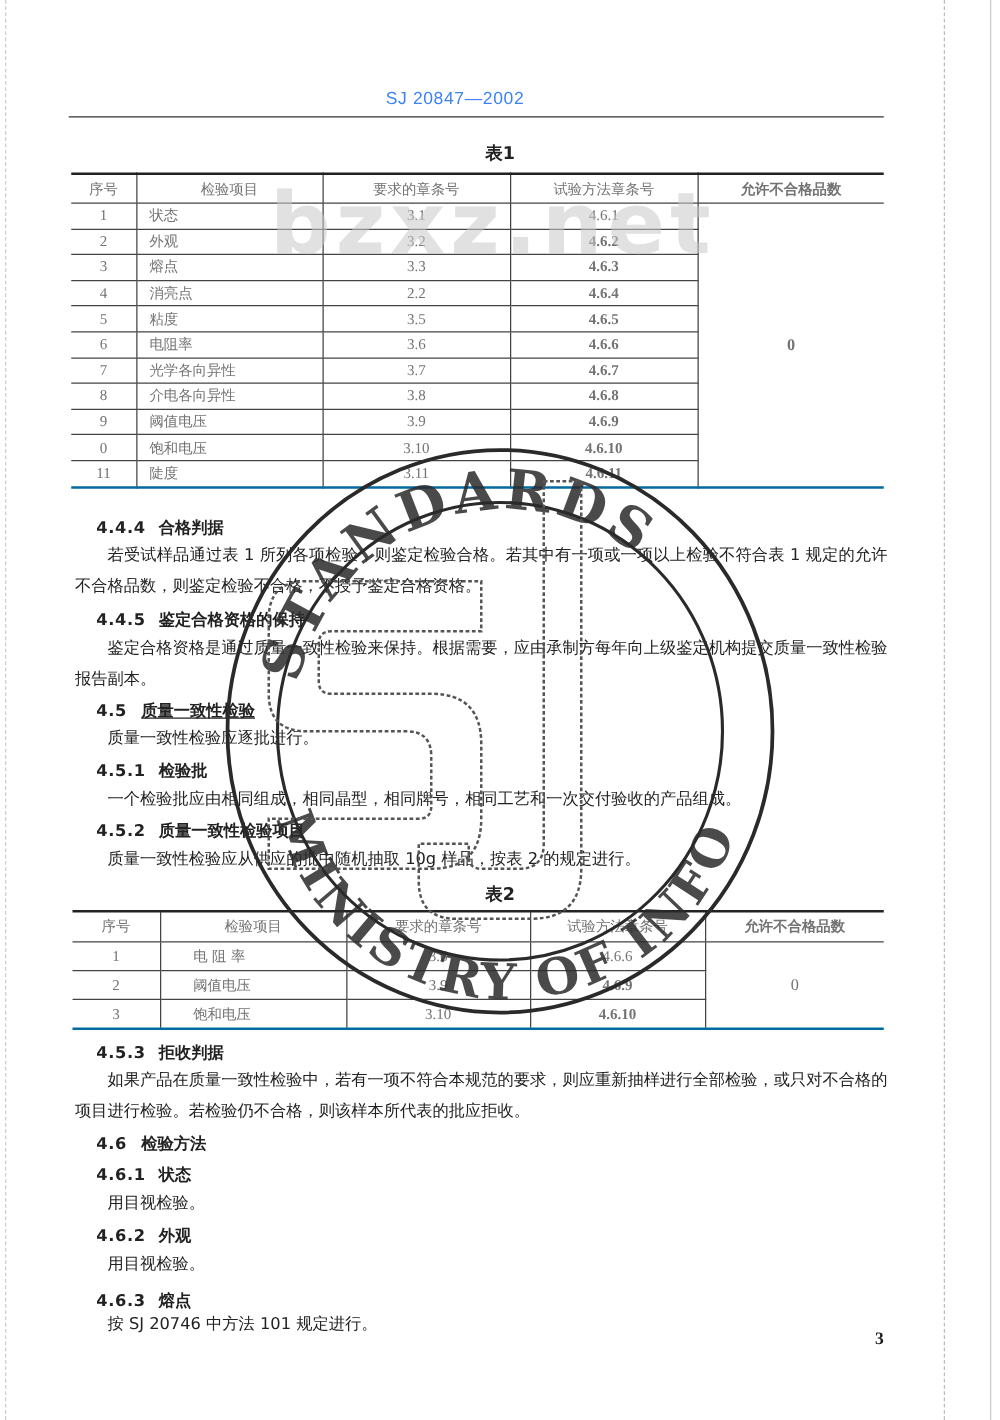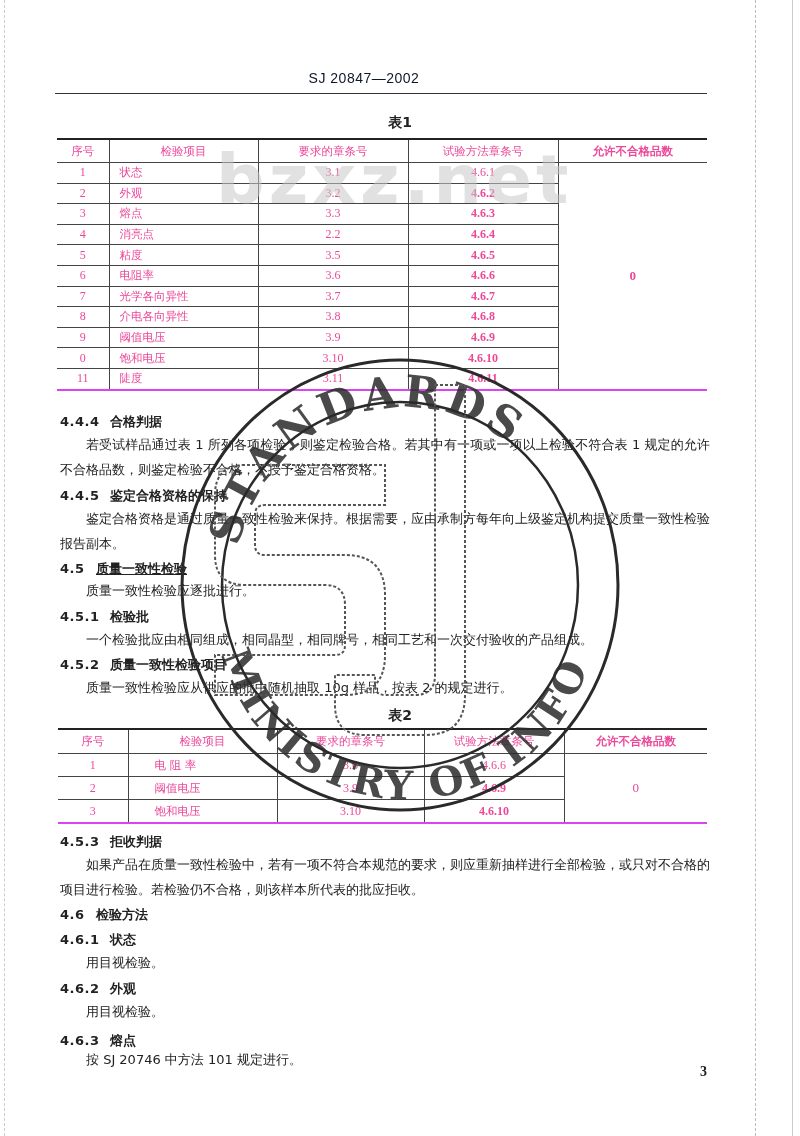--- a/index.html
+++ b/index.html
@@ -4,31 +4,31 @@
 <style>
   html, body { margin: 0; padding: 0; }
   body {
     width: 800px; height: 1136px; position: relative; overflow: hidden;
     background: #ffffff; color: #1a1a1a;
     font-family: "DejaVu Serif", "Liberation Serif", serif;
   }
   .abs { position: absolute; }
   .doc-header {
     left: 0; width: 728px; top: 70px; text-align: center;
-    font-family: "Liberation Sans", "DejaVu Sans", sans-serif; font-size: 14px; letter-spacing: 0.5px; color: #0f172a;
+    font-family: "Liberation Sans", "DejaVu Sans", sans-serif; font-size: 14px; letter-spacing: 0.5px; color: #3b82f6;
   }
   .header-rule { left: 55px; width: 652px; top: 93px; height: 0; border-top: 1.6px solid #333; }
   .table-caption {
     left: 0; width: 800px; text-align: center;
     font-family: "DejaVu Sans", sans-serif; font-size: 14px; font-weight: bold; color: #222;
   }
   table.spec {
     position: absolute; border-collapse: collapse; table-layout: fixed;
-    font-size: 12px; color: #ec4899;
-    border-top: 2px solid #222; border-bottom: 2px solid #d946ef;
+    font-size: 12px; color: #737373;
+    border-top: 2px solid #222; border-bottom: 2px solid #0369a1;
   }
   table.spec th, table.spec td {
     border-left: 1px solid #444; border-right: 1px solid #444;
     border-bottom: 1px solid #444; padding: 0; text-align: center;
     font-weight: normal; white-space: nowrap; overflow: hidden;
   }
   table.spec th:first-child, table.spec td:first-child { border-left: none; }
   table.spec th:last-child, table.spec td:last-child { border-right: none; font-weight: bold; }
   table.spec th { font-family: "DejaVu Sans", sans-serif; font-size: 11.5px; }
   table.spec td.item { text-align: left; padding-left: 10px; font-family: "DejaVu Sans", sans-serif; font-size: 11.5px; }
@@ -36,21 +36,21 @@
   table.spec td.merged { font-family: "Liberation Serif", serif; font-size: 13px; font-weight: bold; vertical-align: middle; }
   #t1 { left: 57px; top: 138px; width: 650px; }
   #t1 th { height: 22px; }
   #t1 td { height: 19.6px; }
   #t2 { left: 58px; top: 728px; width: 649px; }
   #t2 th { height: 23px; }
   #t2 td { height: 22px; }
   .sec-heading {
     left: 60px; font-family: "DejaVu Sans", sans-serif; font-size: 13px; font-weight: bold; color: #222;
   }
-  .sec-heading .num { display: inline-block; min-width: 40px; margin-right: 10px; font-weight: bold; letter-spacing: 0.5px; }
+  .sec-heading .num { display: inline-block; min-width: 40px; margin-right: 10px; font-weight: bold; letter-spacing: 0.5px; margin-left: 17px; }
   .para {
     left: 60px; width: 650px; font-family: "DejaVu Sans", sans-serif; font-size: 13px; line-height: 25px; color: #222;
     text-indent: 26px; text-align: justify;
   }
   .page-number { left: 700px; top: 1064px; font-family: "Liberation Serif", serif; font-size: 14px; font-weight: bold; }
   .watermark {
     left: 216px; top: 140px; font-family: "DejaVu Sans", sans-serif; font-weight: bold; font-size: 68px;
     color: rgba(200,200,200,0.55); letter-spacing: 4px; pointer-events: none; text-align: center;
   }
   .stamp { left: 175px; top: 345px; width: 450px; height: 470px; pointer-events: none; }

